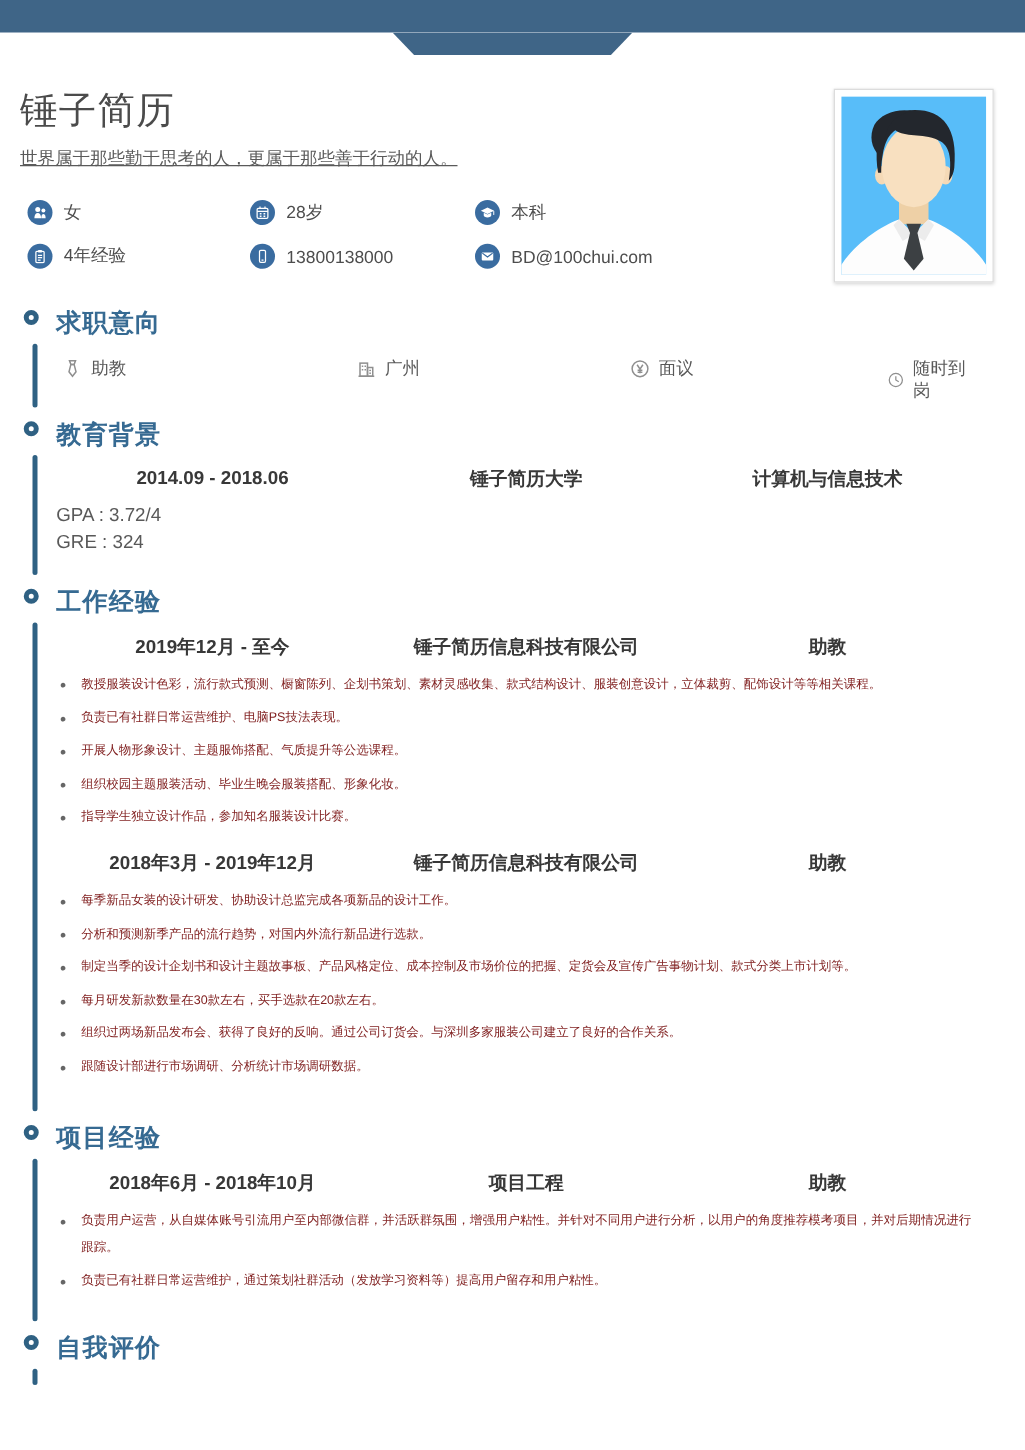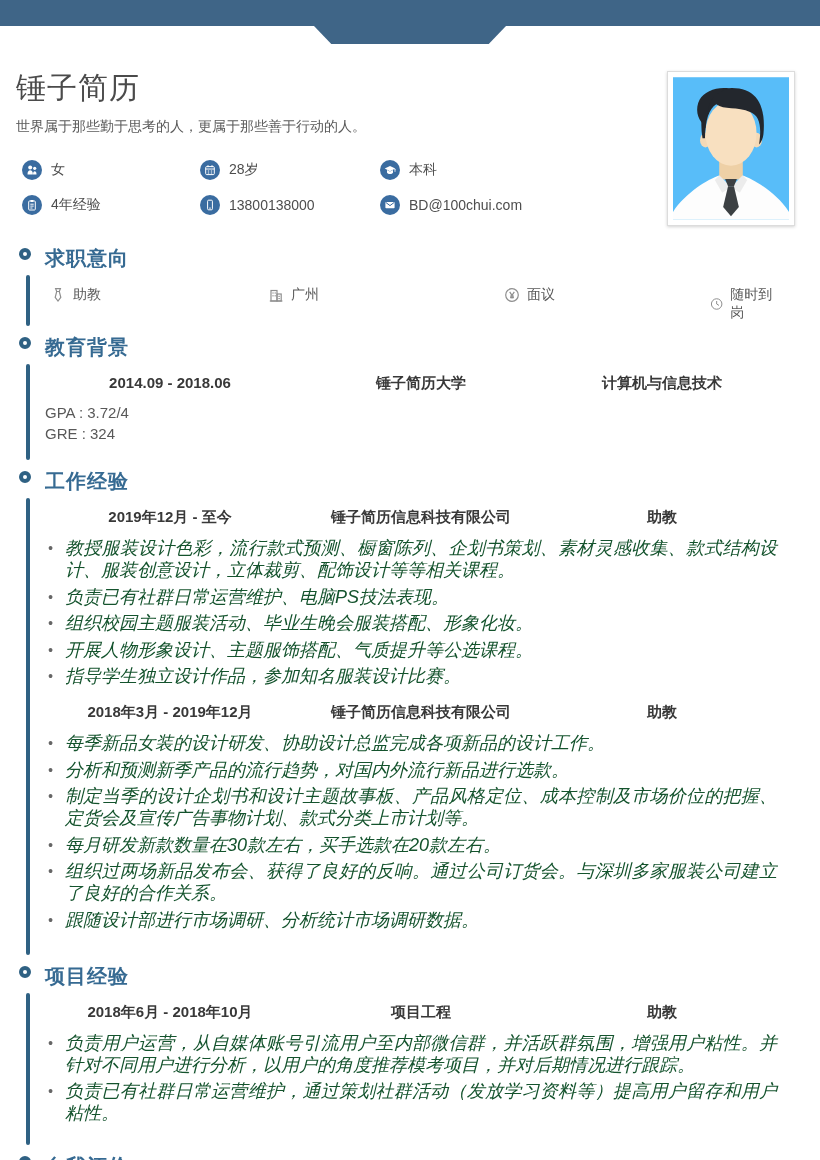--- a/index.html
+++ b/index.html
@@ -11,21 +11,21 @@
   
   .topbar { position:relative; width:100%; height:26px; background:#3f6587; }
   .trapezoid {
     position:absolute; top:26px; left:50%; transform:translateX(-50%);
     width:192px; height:18px; background:#3f6587;
     clip-path:polygon(0 0,100% 0,91% 100%,9% 100%);
   }
   
   header { position:relative; padding:42px 40px 0 16px; }
   h1.name { font-size:30px; font-weight:400; color:#4b4b4b; letter-spacing:1px; }
-  .subtitle { margin-top:9px; font-size:14px; color:#5a5a5a; }
+  .subtitle { margin-top:9px; font-size:14px; color:#5a5a5a;text-decoration:underline; }
   .info-grid {
     margin:24px 0 0 6px; display:grid;
     grid-template-columns:178px 180px 1fr; row-gap:15px;
   }
   .info-item { display:flex; align-items:center; gap:9px; height:20px; }
   .pi { width:20px; height:20px; border-radius:50%; background:#3a6ca0; flex:0 0 20px;
         display:flex; align-items:center; justify-content:center; }
   .pi svg { width:12px; height:12px; display:block; }
   .info-label { font-size:14px; color:#4d4d4d; }
   
@@ -55,21 +55,21 @@
   .gicon * { stroke:#8f8f8f; stroke-width:1.2; fill:none; }
   .gicon .f { fill:#8f8f8f; stroke:none; }
   
   .cols { display:grid; grid-template-columns:250px 252px 1fr; margin-top:13px;text-align:center; }
   .cols b { font-size:15px; color:#383838; }
   .edu-detail { margin-top:9px; font-size:15px; color:#595959; line-height:21px; }
   
   ul.bullets { list-style:none; margin-top:10px; }
   ul.bullets li {
     position:relative; padding-left:20px; margin-bottom:4.5px;
-    font-size:18px; color:#14532d; line-height:22px; text-align:justify;font-style:italic;
+    font-size:10px; color:#7f1d1d; line-height:22px; text-align:justify;
   }
   ul.bullets li::before {
     content:"•"; position:absolute; left:3px; top:0; color:#666; font-size:14px;
   }
   .job { margin-bottom:8px; }
 </style>
 </head>
 <body>
 
 <div class="topbar">
@@ -176,21 +176,21 @@
     <span class="ring"></span>
     <h2 class="sec-title">求职意向</h2>
     <div class="intent-row">
       <div class="intent-item" style="left:5px">
         <svg class="gicon" viewBox="0 0 16 16">
           <path d="M5.6 1.6 h4.8 l-1.1 2.9 h-2.6 Z"></path>
           <path d="M6.7 4.5 h2.6 l1.5 5.9 -2.8 3.6 -2.8 -3.6 Z"></path>
         </svg>
         <span>助教</span>
       </div>
-      <div class="intent-item" style="left:223px">
+      <div class="intent-item" style="left:240px">
         <svg class="gicon" viewBox="0 0 16 16">
           <rect x="3" y="3.5" width="6" height="10.5"></rect>
           <rect x="9" y="7" width="4.2" height="7"></rect>
           <path d="M1.8 14 h12.6"></path>
           <rect class="f" x="4.4" y="5.4" width="1.2" height="1.2"></rect>
           <rect class="f" x="6.6" y="5.4" width="1.2" height="1.2"></rect>
           <rect class="f" x="4.4" y="8.2" width="1.2" height="1.2"></rect>
           <rect class="f" x="6.6" y="8.2" width="1.2" height="1.2"></rect>
           <rect class="f" x="10.4" y="8.8" width="1.4" height="1.1"></rect>
           <rect class="f" x="10.4" y="11" width="1.4" height="1.1"></rect>
@@ -232,22 +232,22 @@
 
     <div class="job">
       <div class="cols">
         <b>2019年12月 - 至今</b>
         <b>锤子简历信息科技有限公司</b>
         <b>助教</b>
       </div>
       <ul class="bullets">
         <li>教授服装设计色彩，流行款式预测、橱窗陈列、企划书策划、素材灵感收集、款式结构设计、服装创意设计，立体裁剪、配饰设计等等相关课程。</li>
         <li>负责已有社群日常运营维护、电脑PS技法表现。</li>
+        <li>开展人物形象设计、主题服饰搭配、气质提升等公选课程。</li>
         <li>组织校园主题服装活动、毕业生晚会服装搭配、形象化妆。</li>
-        <li>开展人物形象设计、主题服饰搭配、气质提升等公选课程。</li>
         <li>指导学生独立设计作品，参加知名服装设计比赛。</li>
       </ul>
     </div>
 
     <div class="job" style="margin-top:16px">
       <div class="cols" style="margin-top:0">
         <b>2018年3月 - 2019年12月</b>
         <b>锤子简历信息科技有限公司</b>
         <b>助教</b>
       </div>

